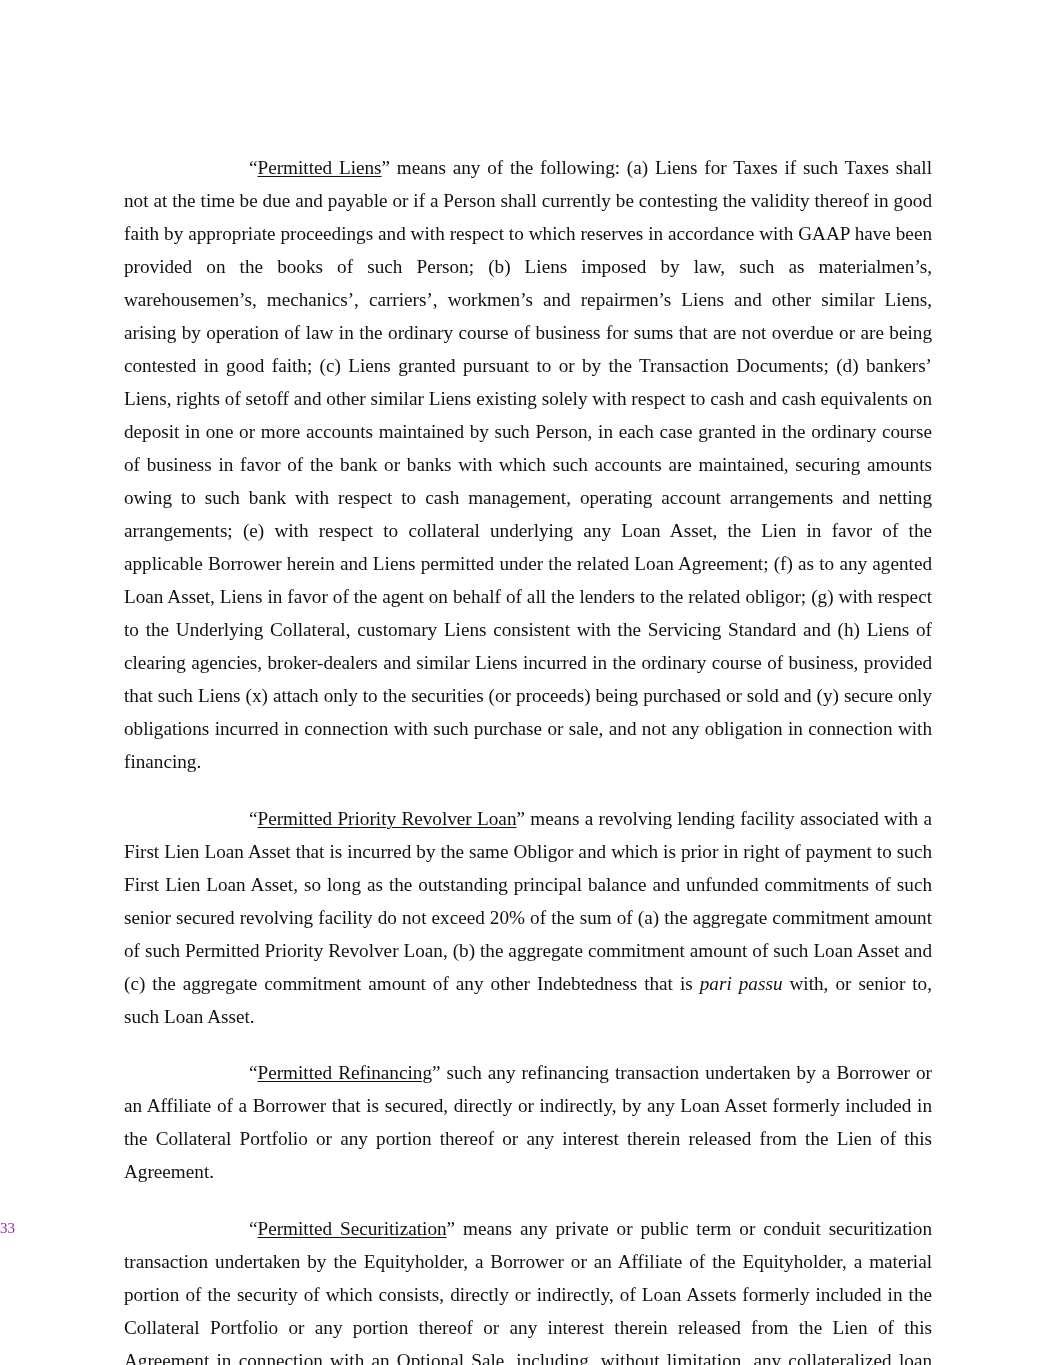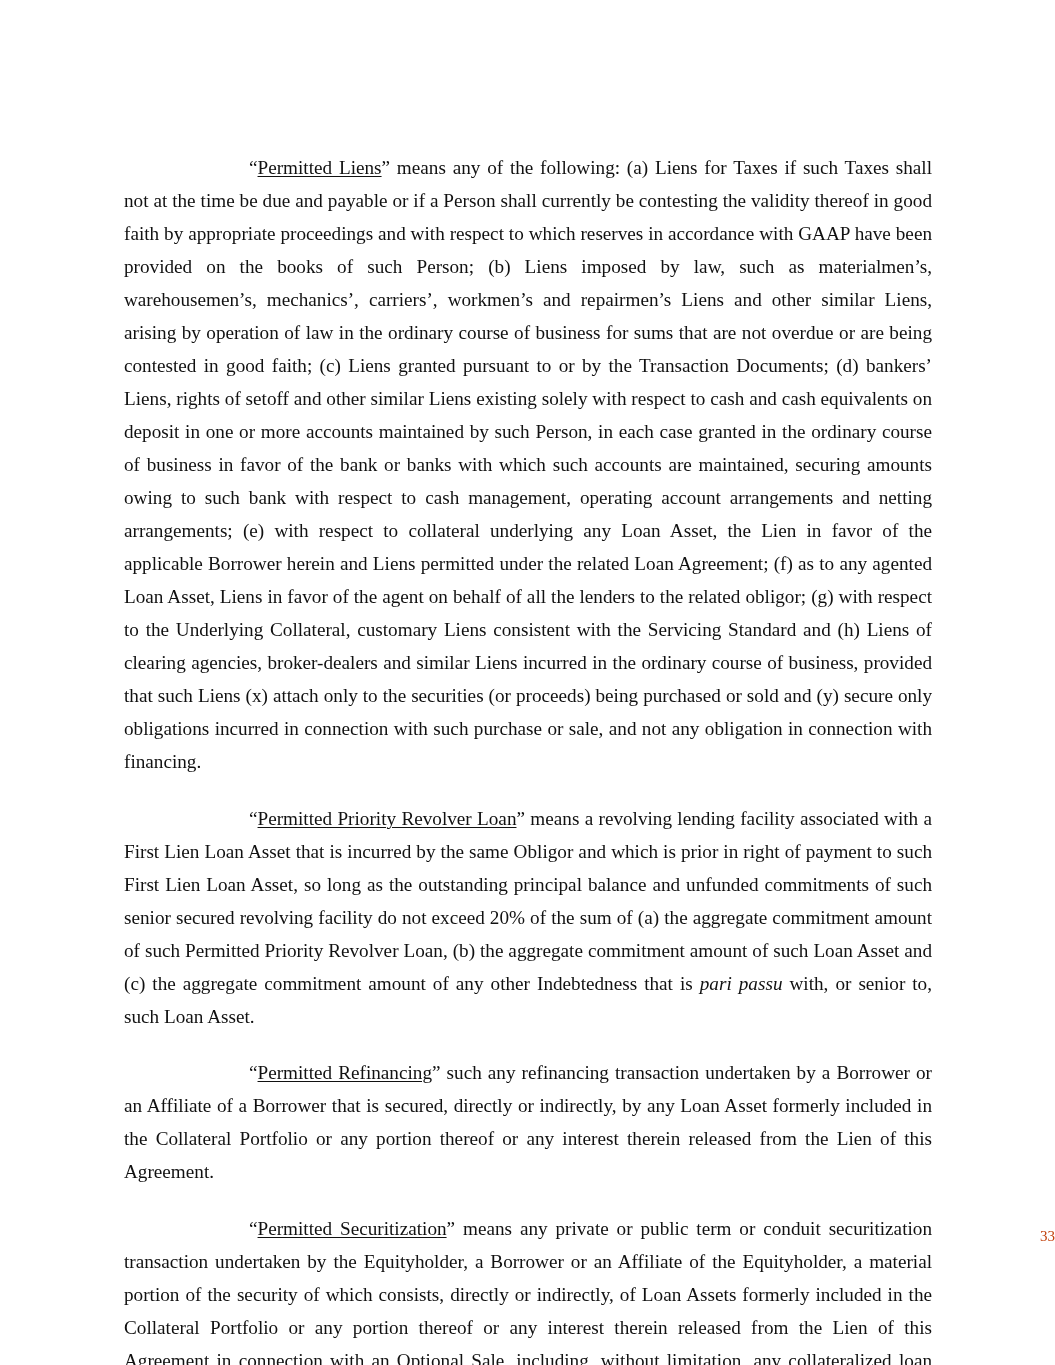--- a/index.html
+++ b/index.html
@@ -18,25 +18,24 @@
       margin: 0 0 23.6px 0;
       text-align: justify;
       text-indent: 125px;
     }
     .term { text-decoration: underline; text-underline-offset: 2px; text-decoration-thickness: 1px; }
     .ital { font-style: italic; }
     .page-number {
       position: absolute;
       left: 0; right: 0;
       top: 1220px;
-      text-align: right;
+      text-align: left;
       font-family: "Liberation Serif", "DejaVu Serif", serif;
       font-size: 15px;
-      color: #c2410c;
-      margin-top: 8px;
+      color: #a21caf;
     }
   </style>
 </head>
 <body>
 
 <div class="page">
 
   <p class="para"><span>“</span><span class="term">Permitted Liens</span><span>”</span><span> means any of the following: (a) Liens for Taxes if such Taxes shall not at the time be due and payable or if a Person shall currently be contesting the validity thereof in good faith by appropriate proceedings and with respect to which reserves in accordance with GAAP have been provided on the books of such Person; (b) Liens imposed by law, such as materialmen’s, warehousemen’s, mechanics’, carriers’, workmen’s and repairmen’s Liens and other similar Liens, arising by operation of law in the ordinary course of business for sums that are not overdue or are being contested in good faith; (c) Liens granted pursuant to or by the Transaction Documents; (d) bankers’ Liens, rights of setoff and other similar Liens existing solely with respect to cash and cash equivalents on deposit in one or more accounts maintained by such Person, in each case granted in the ordinary course of business in favor of the bank or banks with which such accounts are maintained, securing amounts owing to such bank with respect to cash management, operating account arrangements and netting arrangements; (e) with respect to collateral underlying any Loan Asset, the Lien in favor of the applicable Borrower herein and Liens permitted under the related Loan Agreement; (f) as to any agented Loan Asset, Liens in favor of the agent on behalf of all the lenders to the related obligor; (g) with respect to the Underlying Collateral, customary Liens consistent with the Servicing Standard and (h) Liens of clearing agencies, broker-dealers and similar Liens incurred in the ordinary course of business, provided that such Liens (x) attach only to the securities (or proceeds) being purchased or sold and (y) secure only obligations incurred in connection with such purchase or sale, and not any obligation in connection with financing.</span></p>
 
   <p class="para"><span>“</span><span class="term">Permitted Priority Revolver Loan</span><span>”</span><span> means a revolving lending facility associated with a First Lien Loan Asset that is incurred by the same Obligor and which is prior in right of payment to such First Lien Loan Asset, so long as the outstanding principal balance and unfunded commitments of such senior secured revolving facility do not exceed 20% of the sum of (a) the aggregate commitment amount of such Permitted Priority Revolver Loan, (b) the aggregate commitment amount of such Loan Asset and (c) the aggregate commitment amount of any other Indebtedness that is </span><span class="ital">pari passu</span><span> with, or senior to, such Loan Asset.</span></p>

